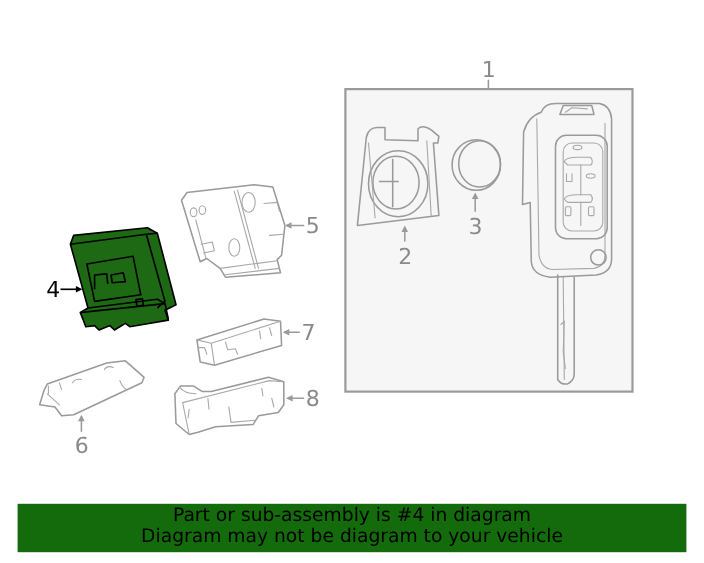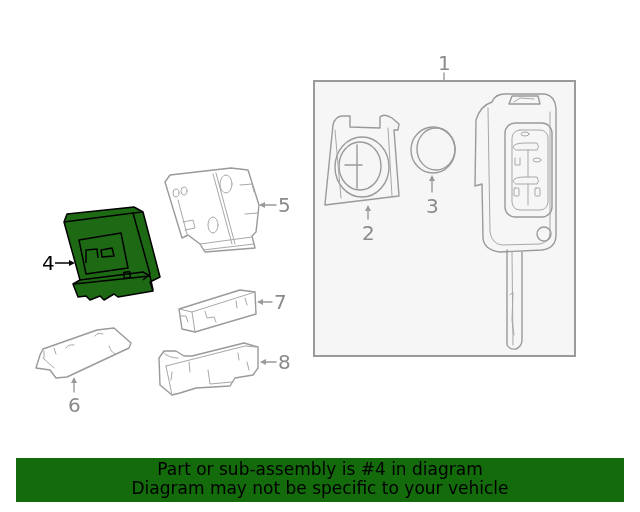--- a/index.html
+++ b/index.html
@@ -124,14 +124,14 @@
     <path class="ln-thin" d="M208,370 L210,384 L232,382 M238,353 L239,360 M247,362 L249,370"></path>
     <path class="ln-thin" d="M163,352 Q168,358 178,358"></path>
     <line x1="262" y1="362" x2="276" y2="362" class="ln"></line>
     <path d="M266,359 L260,362 L266,365 Z" fill="#9a9a9a"></path>
     <text x="278" y="369" class="callout">8</text>
   </g>
 </svg>
 
 <div id="banner">
   <div>Part or sub-assembly is #4 in diagram</div>
-  <div>Diagram may not be specific to your vehicle</div>
+  <div>Diagram may not be diagram to your vehicle</div>
 </div>
 
 </body></html>

